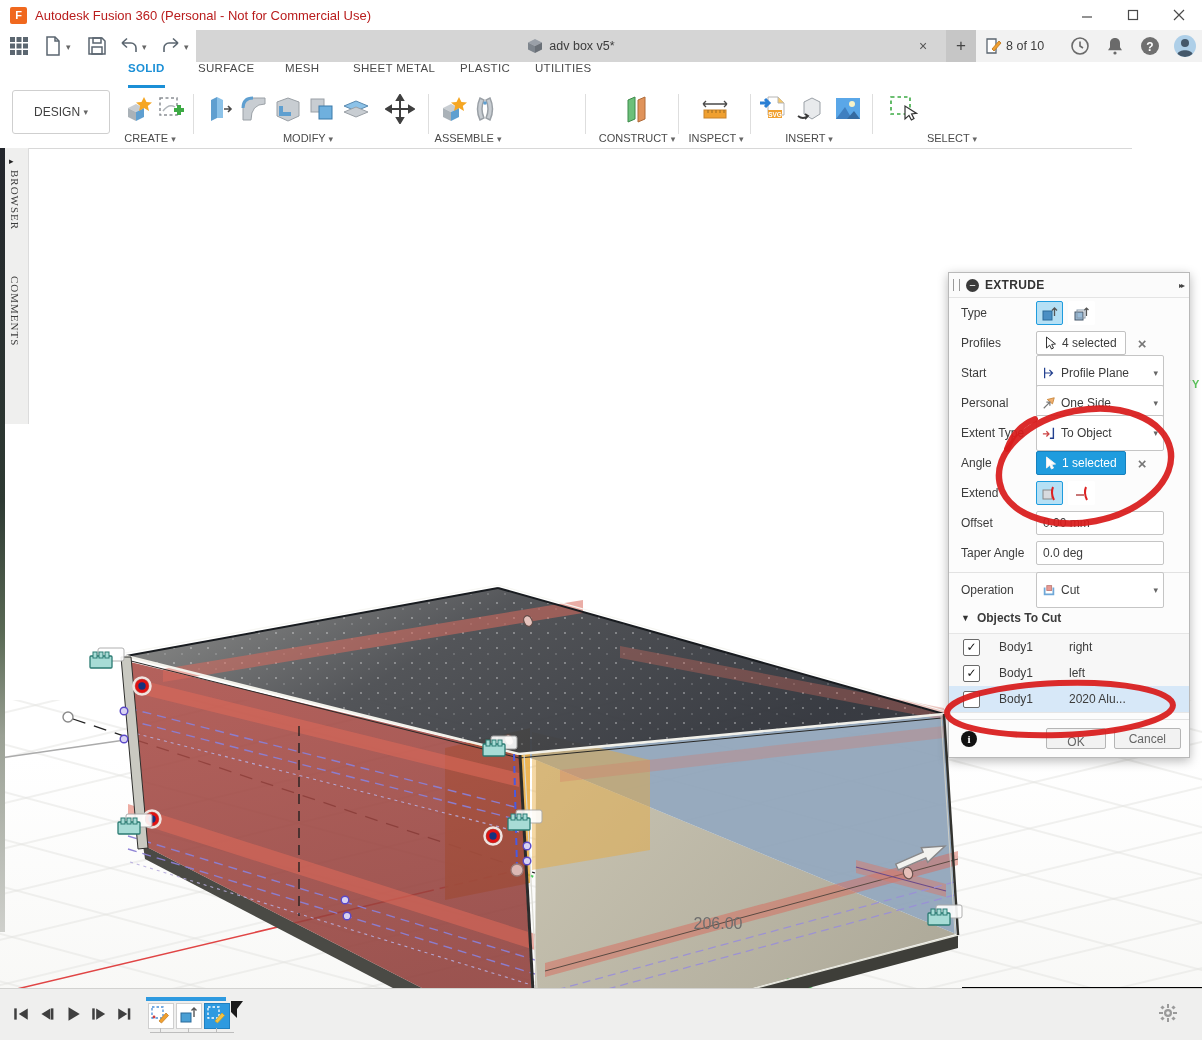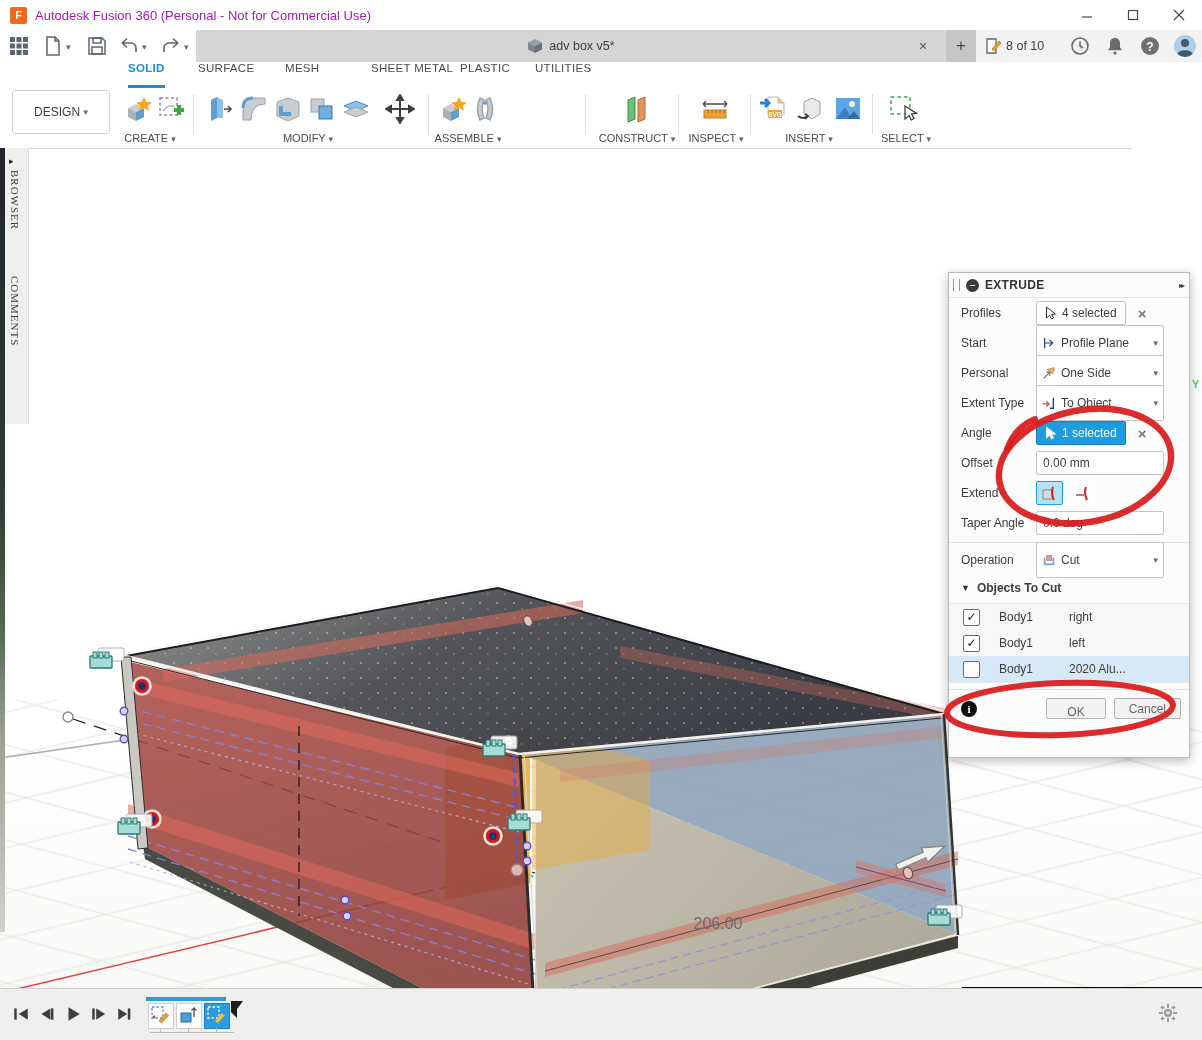--- a/index.html
+++ b/index.html
@@ -4,21 +4,21 @@
 <style>
   html,body{margin:0;padding:0;width:1202px;height:1040px;overflow:hidden;
     font-family:"Liberation Sans",sans-serif;background:#fff;}
   .app{position:relative;width:1202px;height:1040px;overflow:hidden;background:#fff;}
   svg{display:block}
   
   .titlebar{position:absolute;left:0;top:0;width:1202px;height:30px;background:#fff;
     border-bottom:1px solid #e6e6e6;display:flex;align-items:center;}
   .fusion-logo{width:17px;height:17px;margin-left:10px;background:#f0681e;border-radius:2px;
     color:#fff;font-size:11px;font-weight:bold;text-align:center;line-height:17px;}
-  .title-text{margin-left:8px;font-size:13px;color:#a21caf;}
+  .title-text{margin-left:8px;font-size:13px;color:#b91c1c;}
   .winbtns{position:absolute;right:0;top:0;height:30px;display:flex;}
   .winbtn{width:46px;height:30px;display:flex;align-items:center;justify-content:center;}
   
   .qat{position:absolute;left:0;top:30px;width:1202px;height:32px;background:#fff;}
   .qat-ic{position:absolute;top:5px;width:22px;height:22px;}
   .caret{font-size:9px;color:#666;}
   .qat-caret{position:absolute;top:12px;}
   .docstrip{position:absolute;left:196px;top:30px;width:750px;height:32px;background:#d5d5d5;
     display:flex;align-items:center;justify-content:center;}
   .doc-tab-label{font-size:12.5px;color:#3d3d3d;margin-left:6px;}
@@ -309,20 +309,36 @@
   </div>
 
   <div class="dlg">
     <div class="dlg-head">
       <div class="grip"></div>
       <div class="col-circle">−</div>
       <span class="dlg-title">EXTRUDE</span>
       <span class="dlg-expand">▸▸</span>
     </div>
 
+    <div class="dlg-row">
+      <span class="dlg-lbl">Type</span>
+      <button class="icbtn sel">
+        <svg width="17" height="17" viewBox="0 0 17 17">
+            <rect x="2" y="6" width="9" height="9" fill="#4a8fc4" stroke="#2a6a9a"></rect>
+            <path d="M13.5 11 V3 m-2.5 2.5 l2.5 -2.5 l2.5 2.5" fill="none" stroke="#555" stroke-width="1.3"></path>
+          </svg>
+      </button>
+      <button class="icbtn" style="border-color:transparent">
+        <svg width="17" height="17" viewBox="0 0 17 17">
+            <rect x="2" y="7" width="8" height="8" fill="#9abcd8" stroke="#456"></rect>
+            <rect x="4" y="5" width="8" height="8" fill="none" stroke="#89a"></rect>
+            <path d="M13.5 11 V3 m-2 2 l2 -2 l2 2" fill="none" stroke="#555" stroke-width="1.2"></path>
+          </svg>
+      </button>
+    </div>
 
     <div class="dlg-row">
       <span class="dlg-lbl">Profiles</span>
       <button class="selbtn">
         <svg width="12" height="14" viewBox="0 0 11 14">
             <path d="M1 1 L1 12 L4.2 9.2 L6 13 L8 12 L6.2 8.4 L10 8 Z" fill="#fff" stroke="#333"></path>
           </svg>
         <span>4 selected</span>
       </button>
       <span class="clear-x">×</span>
@@ -368,38 +384,38 @@
       <button class="selbtn blue">
         <svg width="12" height="14" viewBox="0 0 11 14">
             <path d="M1 1 L1 12 L4.2 9.2 L6 13 L8 12 L6.2 8.4 L10 8 Z" fill="#fff" stroke="#eee"></path>
           </svg>
         <span>1 selected</span>
       </button>
       <span class="clear-x">×</span>
     </div>
 
     <div class="dlg-row">
-      <span class="dlg-lbl">Offset</span>
-      <input class="txt" value="0.00 mm" style="">
-    </div>
-
-    <div class="dlg-row">
       <span class="dlg-lbl">Extend</span>
       <button class="icbtn sel">
         <svg width="17" height="17" viewBox="0 0 17 17">
             <rect x="2" y="5" width="9" height="9" fill="#d8dade" stroke="#888"></rect>
             <path d="M12 2 q-2.5 6 1 13" fill="none" stroke="#d22" stroke-width="2"></path>
           </svg>
       </button>
       <button class="icbtn" style="border-color:transparent">
         <svg width="17" height="17" viewBox="0 0 17 17">
             <path d="M13 2 q-2.5 6 1 13" fill="none" stroke="#d22" stroke-width="2"></path>
             <path d="M3 10 h8" stroke="#b55" stroke-width="1.6"></path>
           </svg>
       </button>
+    </div>
+
+    <div class="dlg-row">
+      <span class="dlg-lbl">Offset</span>
+      <input class="txt" value="0.00 mm" style="">
     </div>
 
     <div class="dlg-row">
       <span class="dlg-lbl">Taper Angle</span>
       <input class="txt" value="0.0 deg" style="">
     </div>
 
     <div class="dlg-sep"></div>
 
     <div class="dlg-row">
@@ -533,21 +549,21 @@
       <circle cx="12" cy="12" r="11" fill="#aecfe8"></circle>
         <circle cx="12" cy="9" r="4" fill="#45586a"></circle>
         <path d="M4.5 20 c1.5 -5 13.5 -5 15 0 a11 11 0 0 1 -15 0 z" fill="#45586a"></path>
     </svg>
   </div>
 
   <div class="tabsrow">
     <span class="rtab active" style="left:128px">SOLID</span>
     <span class="rtab" style="left:198px">SURFACE</span>
     <span class="rtab" style="left:285px">MESH</span>
-    <span class="rtab" style="left:371px">SHEET METAL</span>
+    <span class="rtab" style="left:353px">SHEET METAL</span>
     <span class="rtab" style="left:460px">PLASTIC</span>
     <span class="rtab" style="left:535px">UTILITIES</span>
   </div>
 
   <div class="ribbon">
     <div class="design-box">
       <span>DESIGN</span>&nbsp;<span class="caret">▾</span>
     </div>
 
     <svg class="ti" style="left:122px" viewBox="0 0 30 30">
@@ -641,21 +657,21 @@
       <polygon points="3,25 12,13 19,25" fill="#3f7fc0"></polygon>
         <polygon points="14,25 21,17 27,25" fill="#356aa0"></polygon>
     </svg>
     <span class="grp-label" style="left:809px"><span>INSERT</span> <span class="caret">▾</span></span>
     <div class="sep" style="left:872px"></div>
 
     <svg class="ti" style="left:888px" viewBox="0 0 30 30">
       <rect x="3" y="3" width="19" height="17" fill="none" stroke="#3daa44" stroke-width="1.6" stroke-dasharray="3.5,3"></rect>
       <path d="M17 12 l0 13 4 -3.6 2.4 4.6 2.6 -1.4 -2.4 -4.6 5 -0.6 z" fill="#fff" stroke="#333" stroke-width="1.2"></path>
     </svg>
-    <span class="grp-label" style="left:906px"><span>SELECT</span> <span class="caret">▾</span></span>
+    <span class="grp-label" style="left:952px"><span>SELECT</span> <span class="caret">▾</span></span>
   </div>
 
   <div class="timeline">
     <svg class="pb" style="left:12px" viewBox="0 0 16 16" fill="#3f3f3f">
       <rect x="2" y="3" width="2.2" height="10"></rect>
         <polygon points="14,3 6,8 14,13"></polygon>
       </svg>
     <svg class="pb" style="left:38px" viewBox="0 0 16 16" fill="#3f3f3f">
       <polygon points="11,3 3,8 11,13"></polygon>
         <rect x="11.5" y="3" width="2.2" height="10"></rect>

